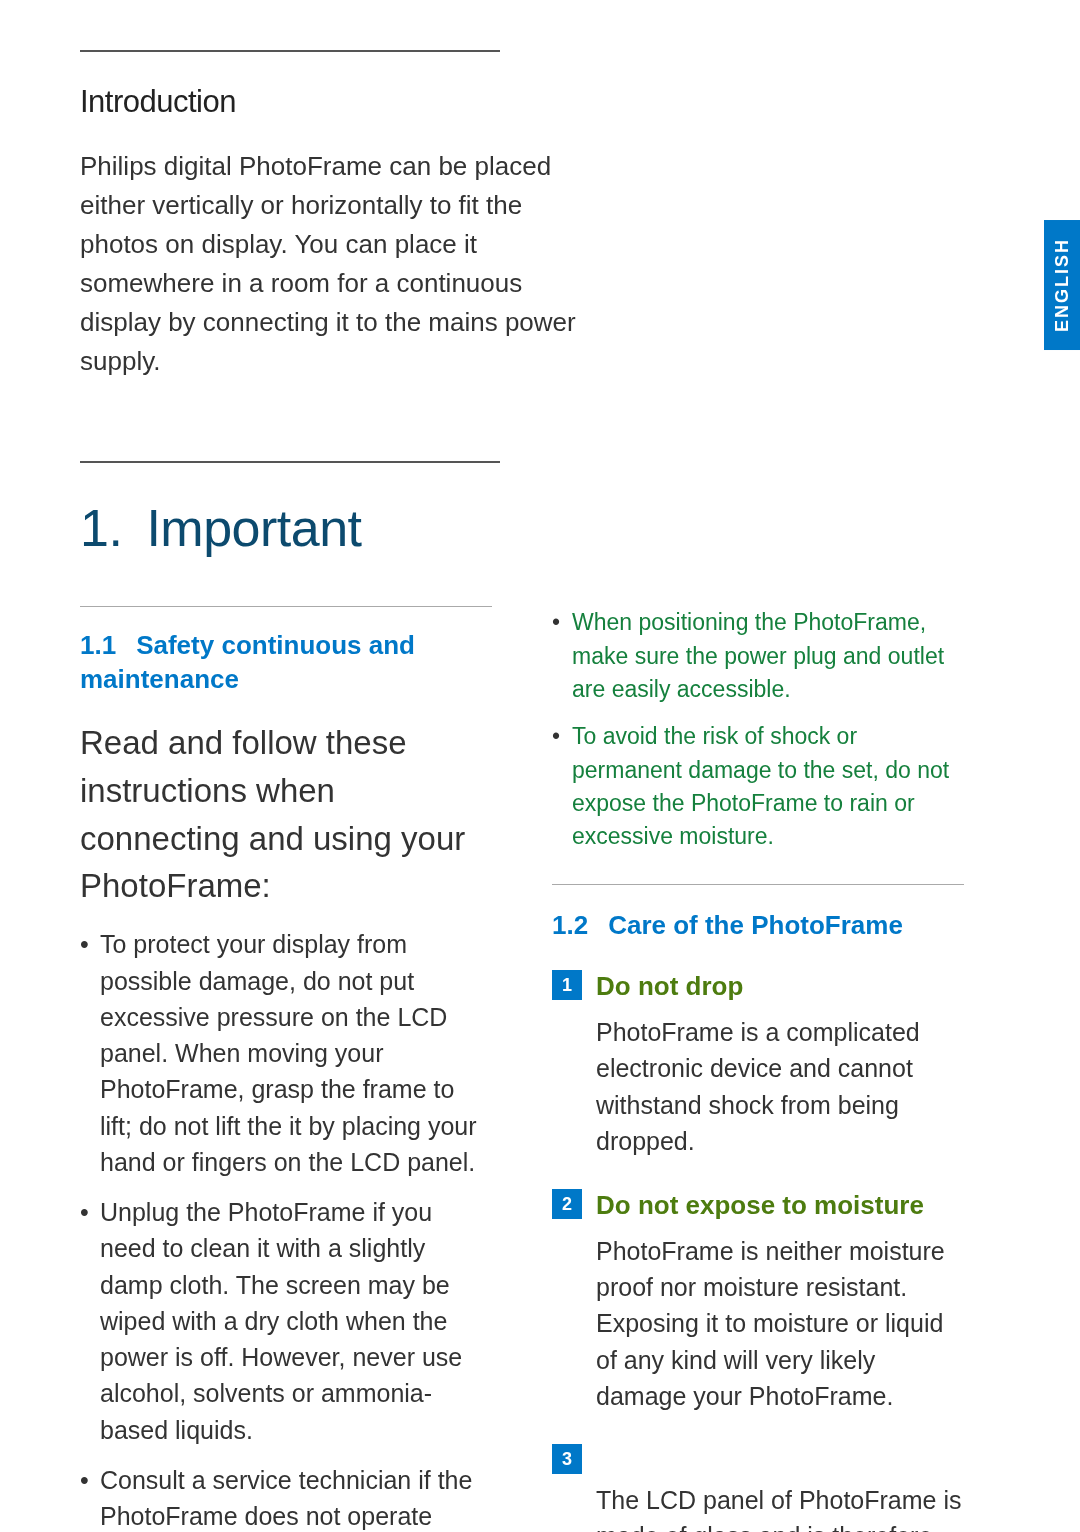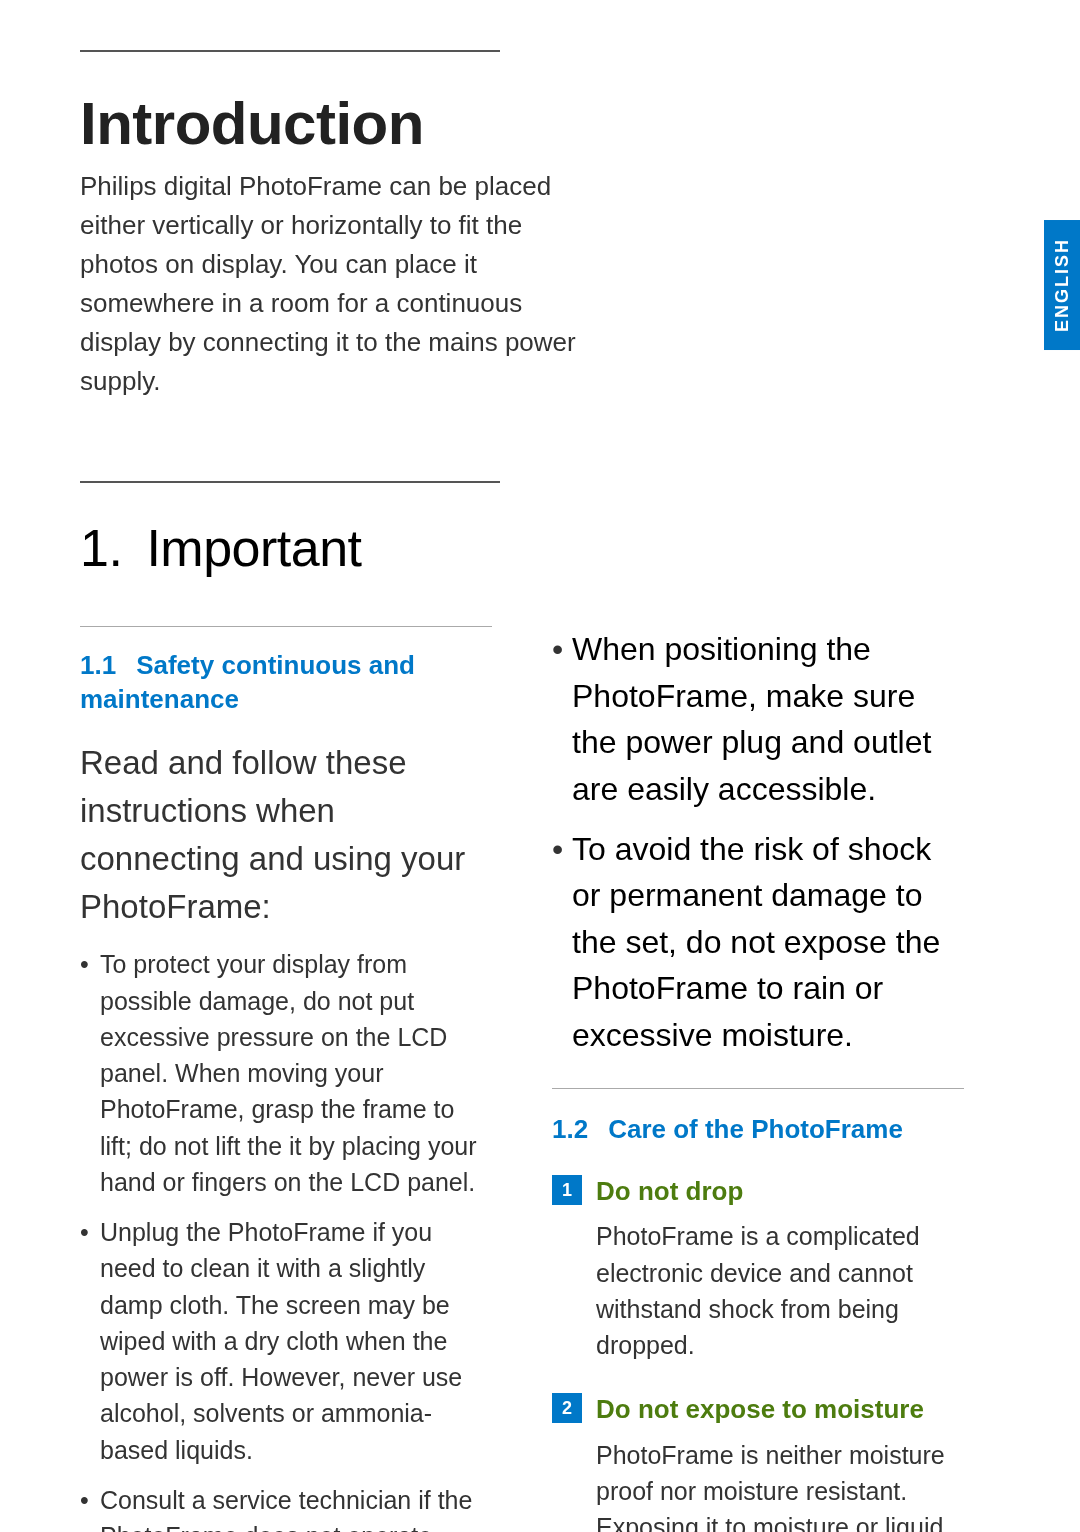--- a/index.html
+++ b/index.html
@@ -61,23 +61,24 @@
     }
 
     .intro-divider {
       border: none;
       border-top: 2px solid #555555;
       width: 420px;
       margin-bottom: 28px;
     }
 
     .intro-title {
-      font-size: 60px;
-      font-weight: 700;
+      font-size: 31px;
+      font-weight: 400;
       color: #222222;
+      margin-bottom: 22px;
       letter-spacing: -0.5px;
     }
 
     .intro-body {
       font-size: 26px;
       line-height: 1.5;
       color: #333333;
       max-width: 520px;
     }
 
@@ -89,21 +90,21 @@
     .important-divider {
       border: none;
       border-top: 2px solid #555555;
       width: 420px;
       margin-bottom: 28px;
     }
 
     .important-title {
       font-size: 52px;
       font-weight: 300;
-      color: #000000;
+      color: #0c4a6e;
       margin-bottom: 40px;
       letter-spacing: -0.5px;
     }
 
     .important-title .section-num {
       font-size: 52px;
       font-weight: 300;
       margin-right: 24px;
     }
 
@@ -224,23 +225,23 @@
       margin-top: 0;
     }
 
     .right-bullet-list {
       list-style: none;
       padding: 0;
       margin-bottom: 30px;
     }
 
     .right-bullet-list li {
-      font-size: 32px;
-      line-height: 1.45;
-      color: #000000;
+      font-size: 23px;
+      line-height: 1.45;
+      color: #15803d;
       margin-bottom: 14px;
       padding-left: 20px;
       position: relative;
     }
 
     .right-bullet-list li::before {
       content: "•";
       position: absolute;
       left: 0;
       top: 0;

